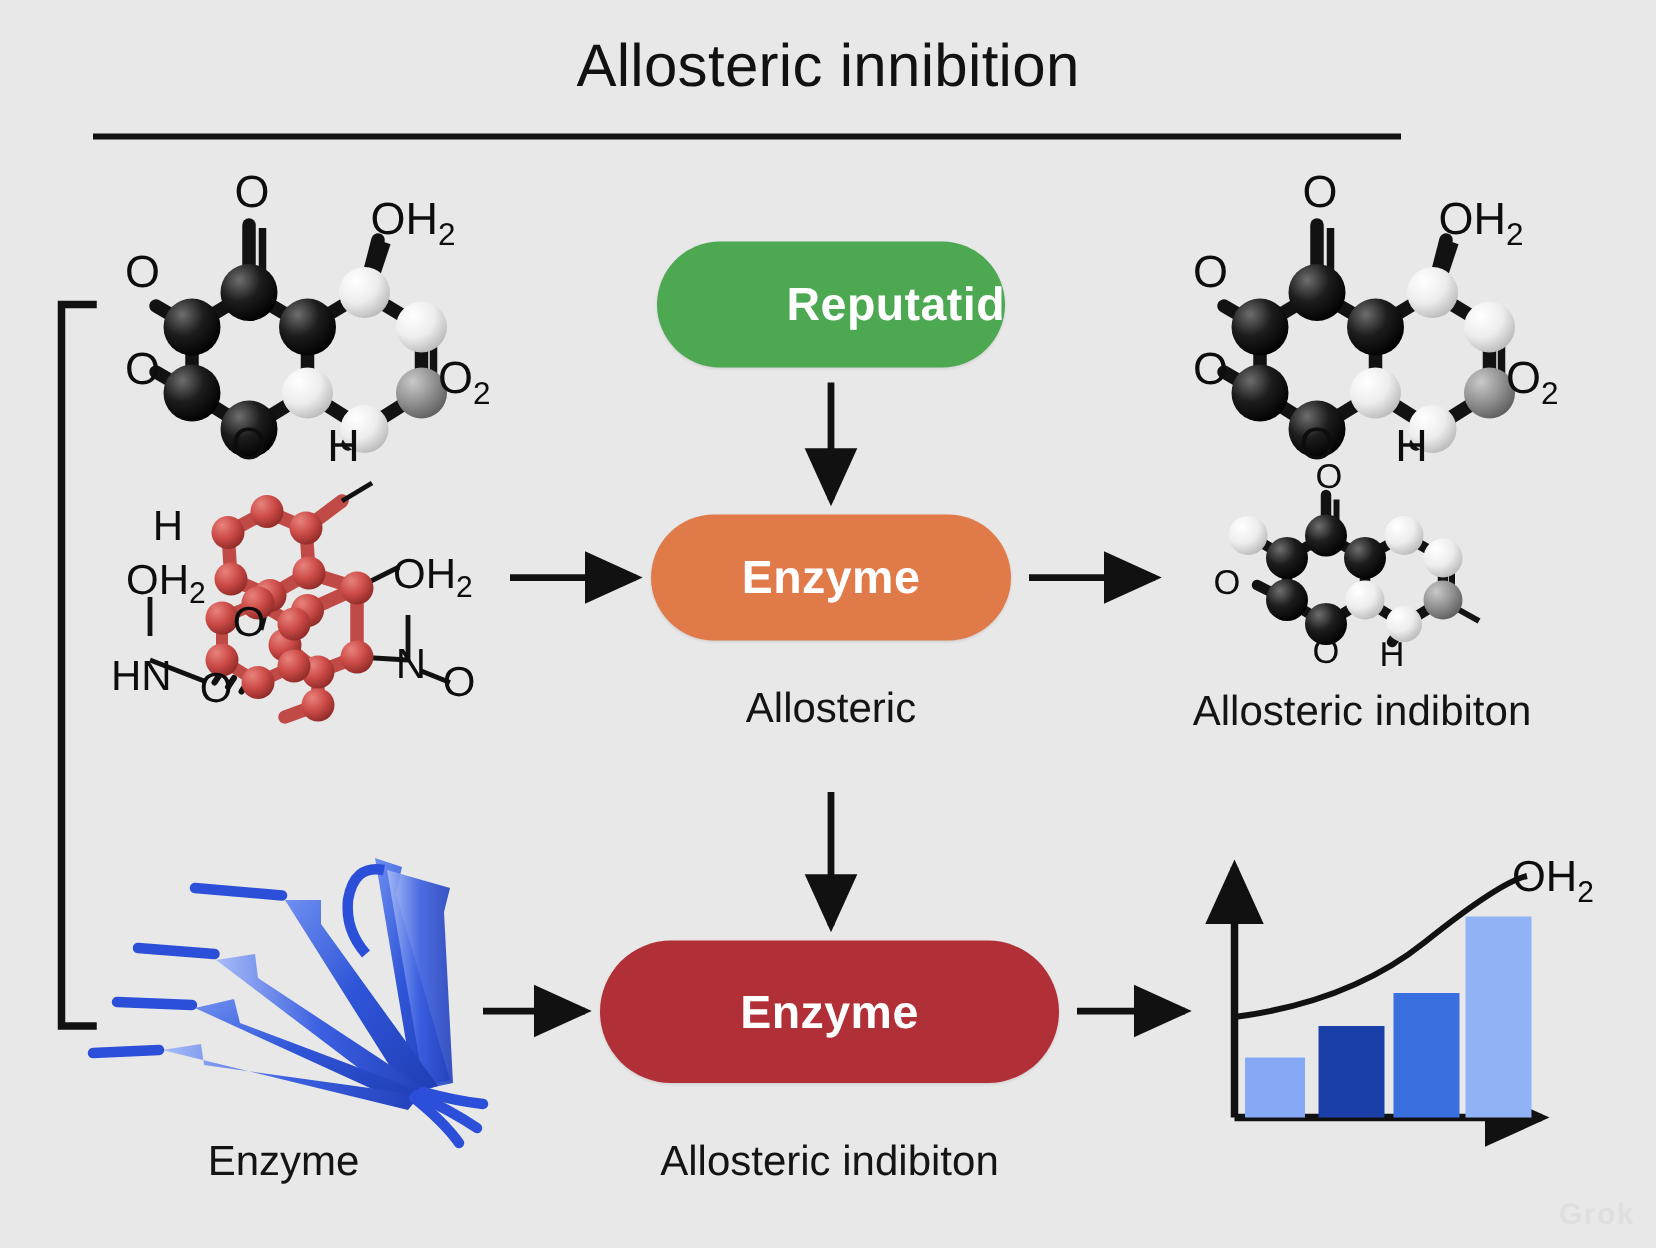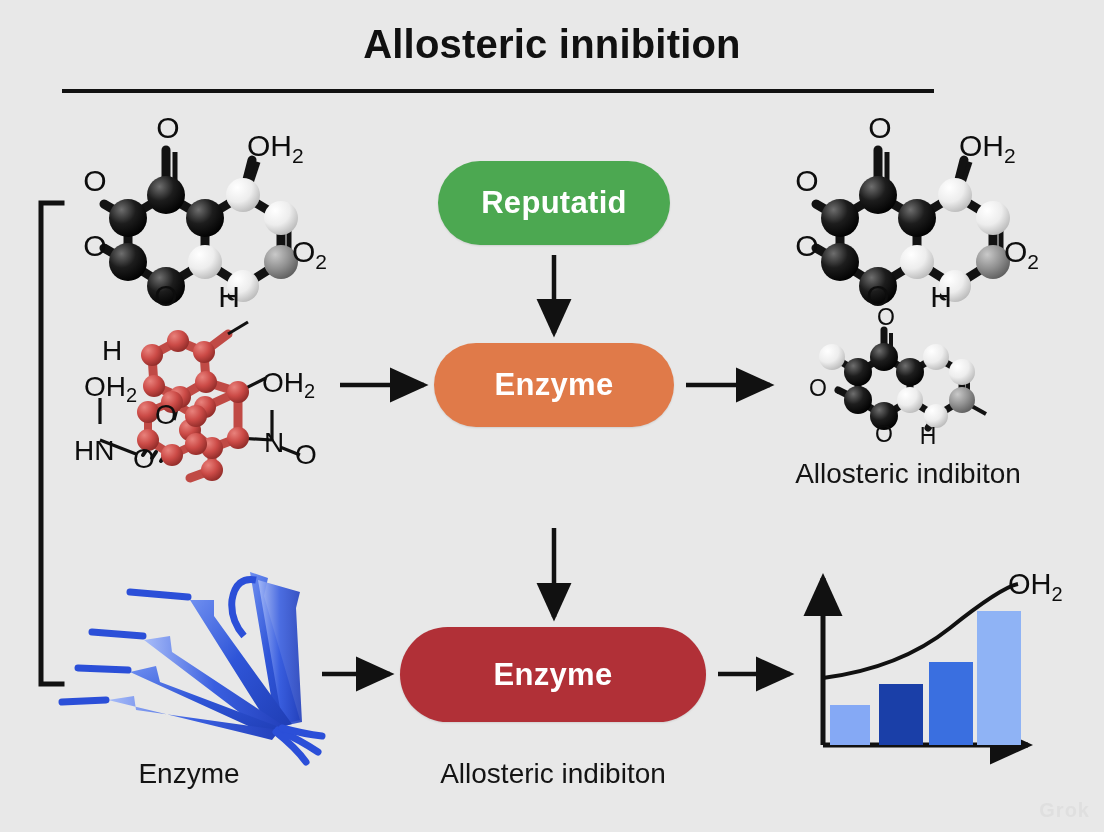--- a/index.html
+++ b/index.html
@@ -16,21 +16,21 @@
     overflow: hidden;
   }
   
   #title {
     position: absolute;
     top: 22px;
     left: 0;
     width: 1104px;
     text-align: center;
     font-size: 40px;
-    font-weight: 700;
+    font-weight: 400;
     color: #111111;
     letter-spacing: 0.2px;
   }
   #title-rule {
     position: absolute;
     top: 89px;
     left: 62px;
     width: 872px;
     height: 4px;
     background: #111111;
@@ -44,20 +44,21 @@
     border-radius: 999px;
     color: #ffffff;
     font-size: 31px;
     font-weight: 600;
     letter-spacing: 0.3px;
     box-shadow: 0 1px 2px rgba(0,0,0,0.10);
   }
   #pill-reputatid {
     left: 438px; top: 161px; width: 232px; height: 84px;
     background: #4CA851;
+    justify-content: flex-end;
   }
   #pill-enzyme-allosteric {
     left: 434px; top: 343px; width: 240px; height: 84px;
     background: #E07A49;
   }
   #pill-enzyme-inhibited {
     left: 400px; top: 627px; width: 306px; height: 95px;
     background: #B13037;
   }
   
@@ -393,18 +394,19 @@
   </div>
 
   <div class="pill" id="pill-enzyme-allosteric">
     <span>Enzyme</span>
   </div>
 
   <div class="pill" id="pill-enzyme-inhibited">
     <span>Enzyme</span>
   </div>
 
+  <div class="caption" id="cap-allosteric">Allosteric</div>
   <div class="caption" id="cap-inhib-right">Allosteric indibiton</div>
   <div class="caption" id="cap-enzyme-left">Enzyme</div>
   <div class="caption" id="cap-allo-inhib">Allosteric indibiton</div>
 
   <div id="watermark">Grok</div>
 </div>
 
 </body></html>

